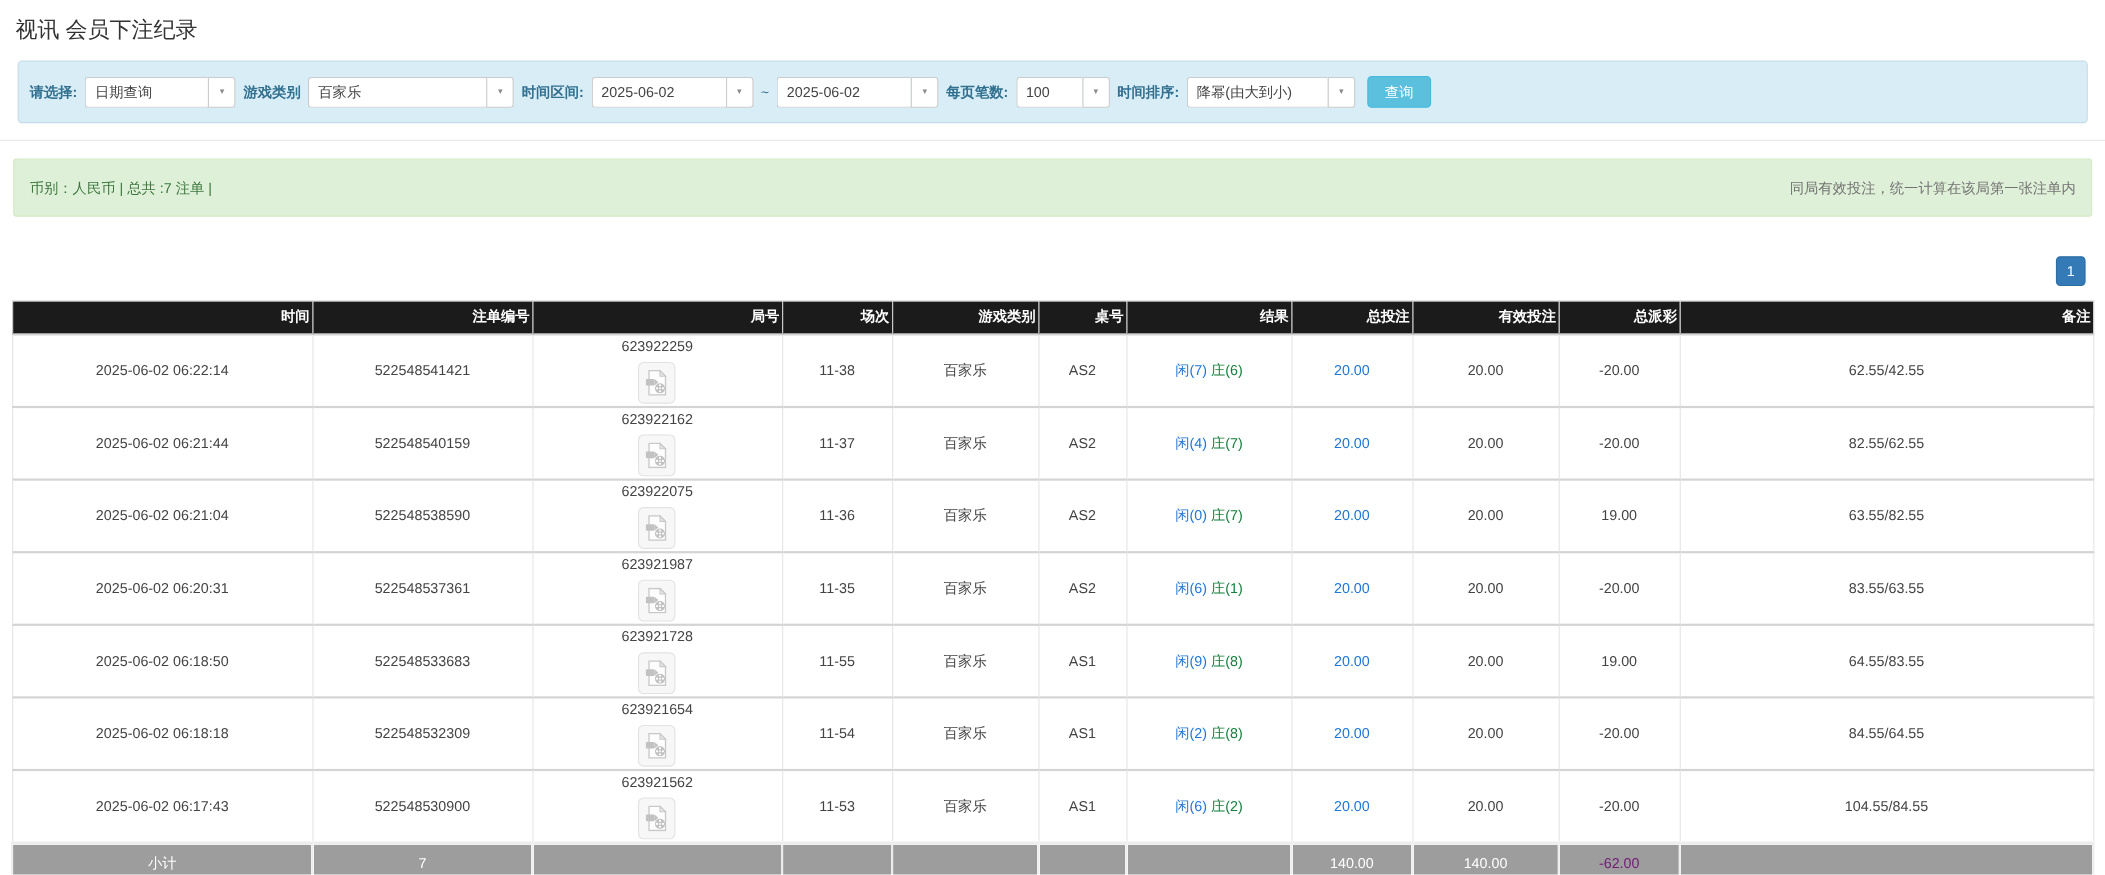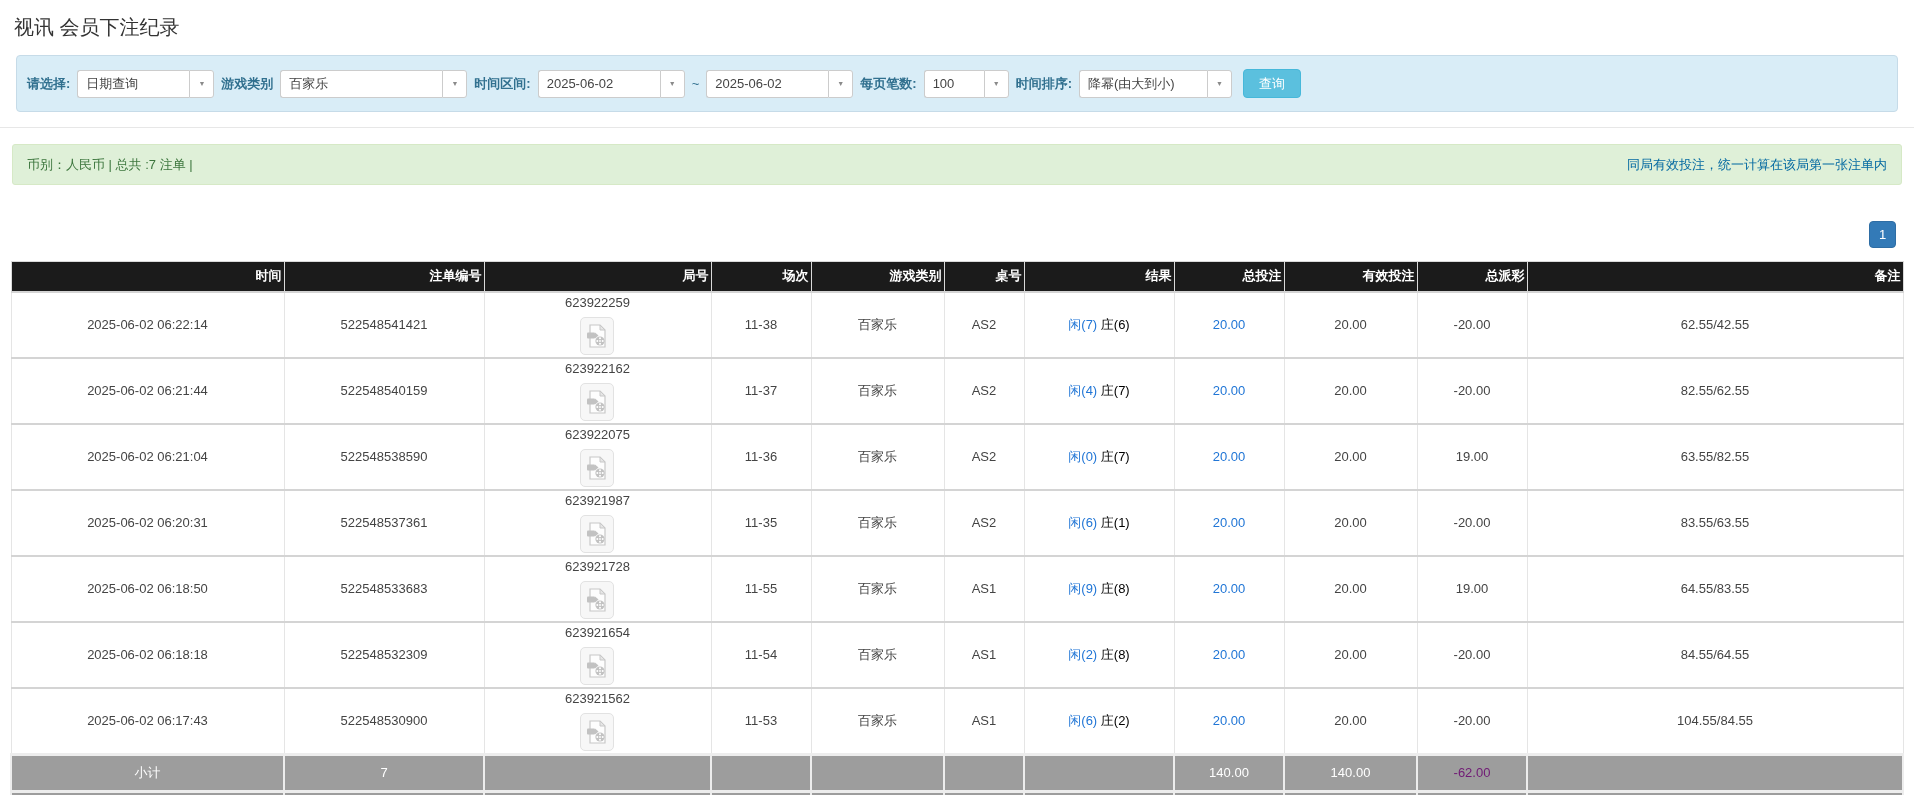--- a/index.html
+++ b/index.html
@@ -35,27 +35,27 @@
   .tilde { color: #31708f; }
   .query-btn {
     height: 29px; padding: 0 15px; margin-left: 4px;
     background: #5bc0de; border: 1px solid #46b8da; border-radius: 4px;
     color: #fff; font-size: 13px; cursor: pointer;
     font-family: "Liberation Sans", "DejaVu Sans", sans-serif;
   }
   .divider { margin: 15px 0 0 0; border: none; border-top: 1px solid #e7e7e7; }
   
   .summary-bar {
-    margin: 16px 12px 0 12px; height: 41px;
+    margin: 16px 12px 0 12px; height: 53px;
     background: #dff0d8; border: 1px solid #d6e9c6; border-radius: 3px;
     display: flex; align-items: center; justify-content: space-between;
     padding: 0 14px;
   }
   .summary-left { color: #3c763d; }
-  .summary-right { color: #0369a1; }
+  .summary-right { color: #737373; }
   
   .pagination { display: flex; justify-content: flex-end; }
   .pagination.top { margin: 36px 18px 0 0; }
   .pagination.bottom { margin: 10px 12px 0 0; }
   .page-btn {
     min-width: 27px; height: 27px; background: #337ab7; border: 1px solid #2e6da4;
     border-radius: 4px; color: #fff; font-size: 13px; cursor: pointer;
     font-family: "Liberation Sans", "DejaVu Sans", sans-serif;
   }
   
@@ -72,21 +72,21 @@
     border-top: 2px solid #d4d4d4; color: #444; background: #fff;
     padding: 2px 4px; overflow: hidden; white-space: nowrap;
   }
   .round-cell-inner { display: inline-flex; align-items: center; gap: 7px; flex-direction: column; }
   .video-btn {
     width: 34px; height: 38px; background: #f7f7f7; border: 1px solid #e2e2e2;
     border-radius: 5px; cursor: pointer; display: inline-flex;
     align-items: center; justify-content: center; padding: 0;
   }
   .res-player { color: #2176d6; }
-  .res-banker { color: #000000; }
+  .res-banker { color: #15803d; }
   .bet-link { color: #2176d6; cursor: pointer; }
   .neg { color: #ee0000; }
   tr.sum-row td {
     background: #9d9d9d; color: #fff; height: 37px;
     border: 2px solid #ededed; border-top-width: 3px;
   }
   tr.sum-row td.neg-cell { color: #701a75; }
 </style>
 </head>
 <body>

